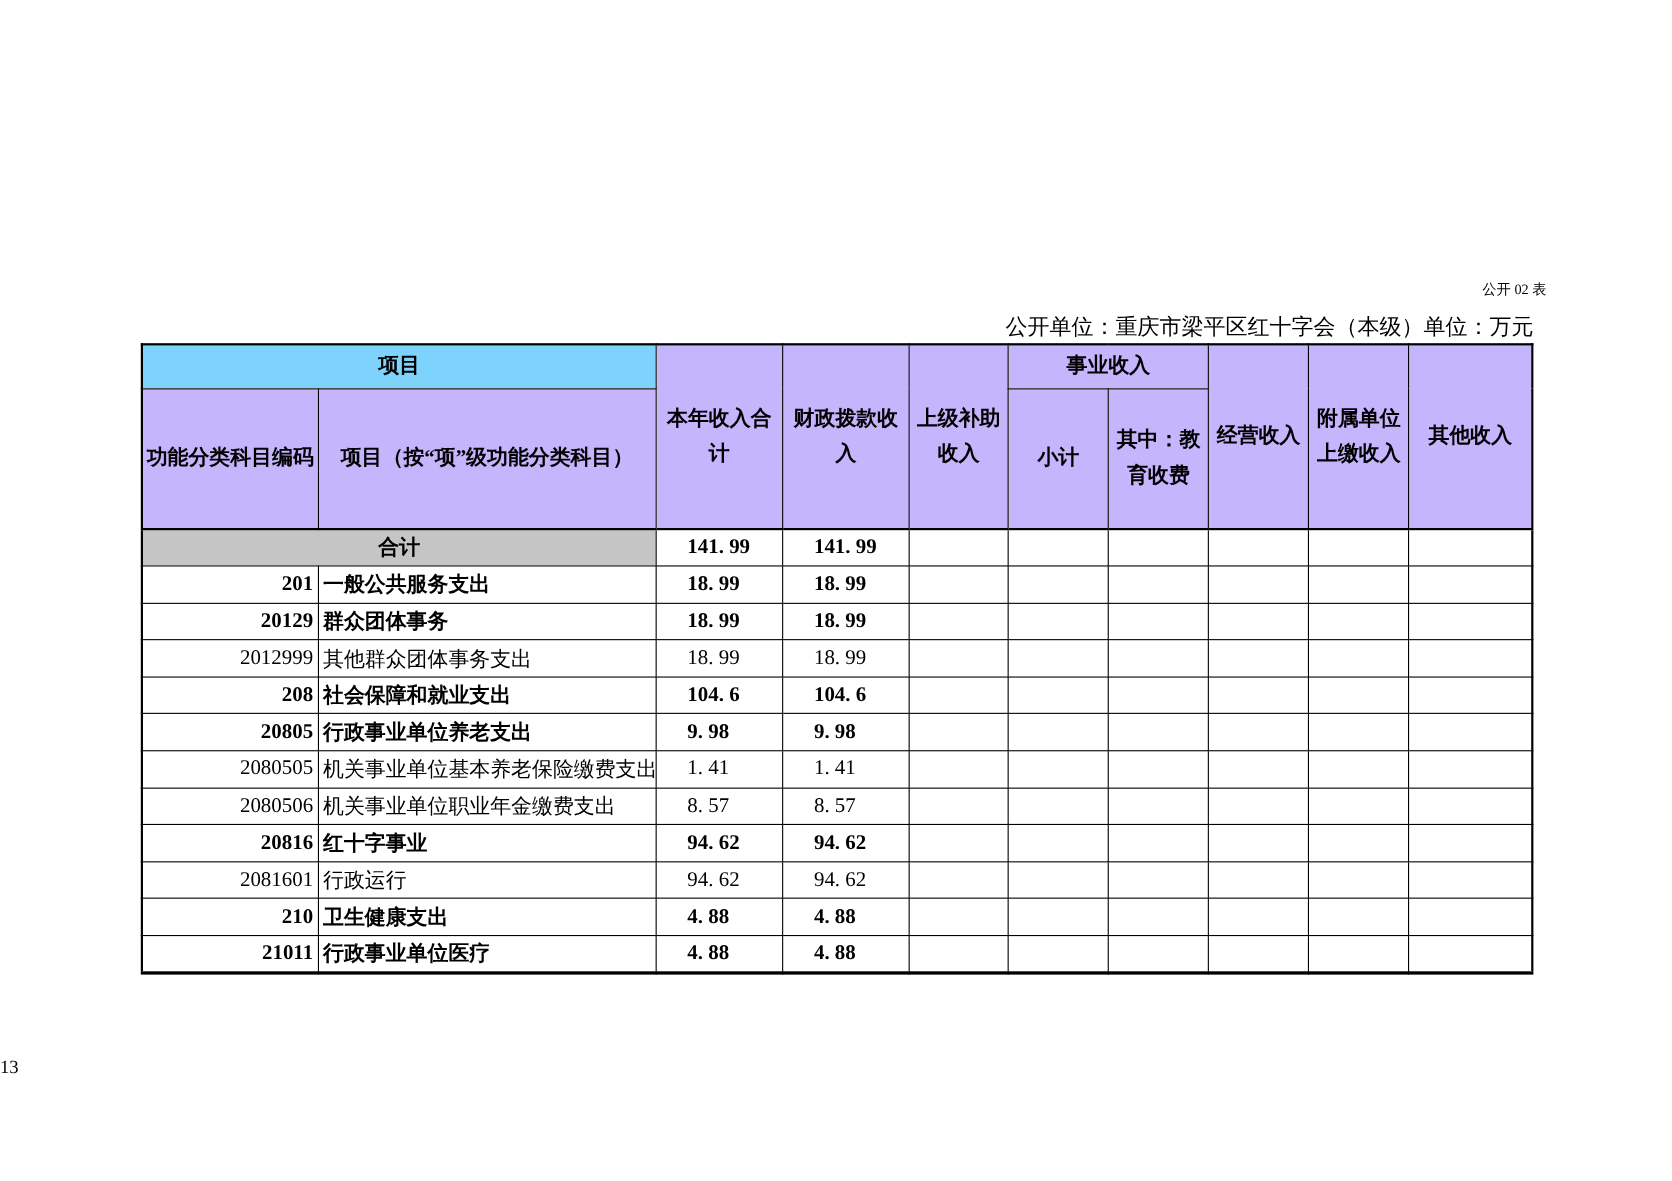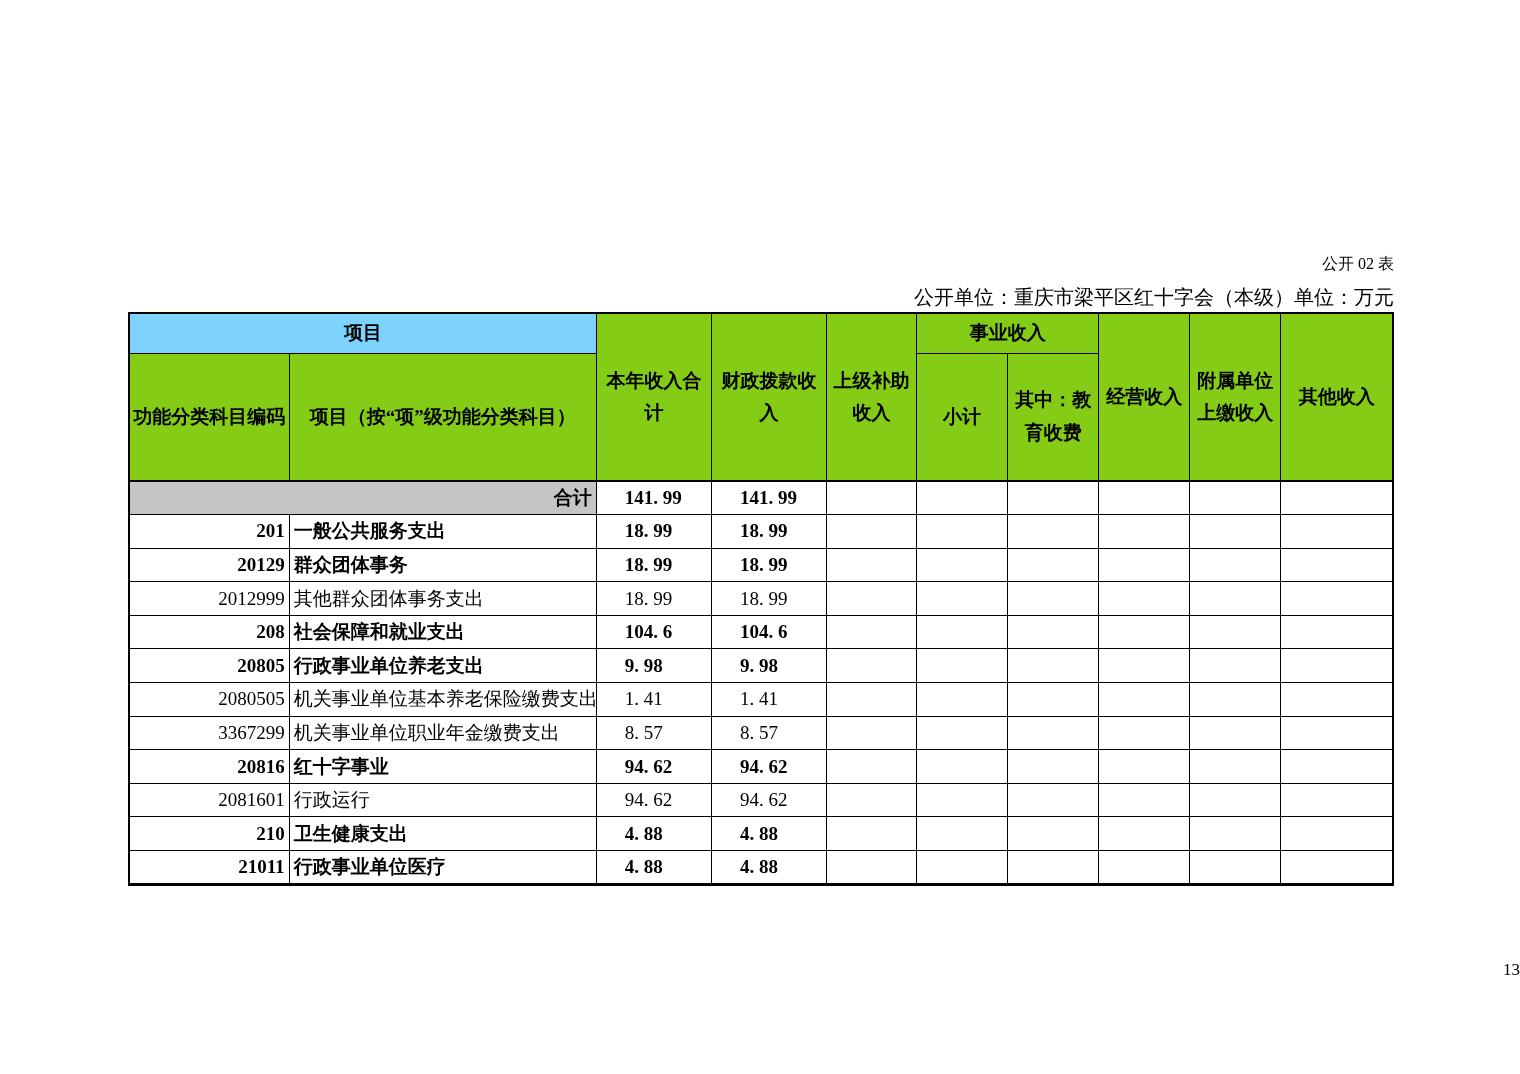--- a/index.html
+++ b/index.html
@@ -11,72 +11,72 @@
     color:#000;
     overflow:hidden;
   }
   .doc-title{
     position:absolute;top:192px;left:0;width:100%;
     text-align:center;
     font-size:44px;font-weight:bold;
     letter-spacing:3px;
   }
   .table-no{
-    position:absolute;top:254px;right:126px;
-    font-size:16px;
+    position:absolute;top:254px;right:114px;
+    font-size:13px;
   }
   .meta-line{
     position:absolute;top:284px;left:130px;right:126px;
     display:flex;justify-content:flex-end;
     font-size:20px;
   }
   table.income{
     position:absolute;top:312px;left:128px;
     width:1266px;
     border-collapse:collapse;
     table-layout:fixed;
     border:2px solid #000;
     border-bottom-width:3px;
     font-size:19px;
   }
   table.income th, table.income td{
     border:1px solid #000;
     overflow:hidden;
   }
   thead th{
-    background:#84cc16;
+    background:#c4b5fd;
     font-weight:bold;
     text-align:center;
     vertical-align:middle;
     padding:2px 3px;
     line-height:1.7;
   }
   thead th.light{ background:#7dd3fc; }
   thead tr.h1{ height:40px; }
   thead tr.h2{ height:128px; }
   tbody tr{ height:33.6px; }
   tbody tr:first-child td{ border-top:2px solid #000; }
   tbody td{
     vertical-align:middle;
     padding:0 4px;
     white-space:nowrap;
     background:#ffffff;
   }
   td.c-label{
     background:#c5c5c5;
-    text-align:right;
+    text-align:center;
     font-weight:bold;
   }
   td.code{ text-align:right; }
   td.name{ text-align:left; }
   td.num{ text-align:left; padding-right:9px;padding-left:28px; }
   tr.bold td{ font-weight:bold; }
   .page-num{
     position:absolute;top:960px;left:0;width:100%;
-    text-align:right;font-size:17px;
+    text-align:left;font-size:17px;
   }
 </style>
 </head>
 <body>
 
 <div class="page">
 
 
   <div class="table-no">公开 02 表</div>
 
@@ -194,21 +194,21 @@
         <td class="num">1. 41</td>
         <td class="num">1. 41</td>
         <td class="empty"></td>
         <td class="empty"></td>
         <td class="empty"></td>
         <td class="empty"></td>
         <td class="empty"></td>
         <td class="empty"></td>
       </tr>
       <tr>
-        <td class="code">3367299</td>
+        <td class="code">2080506</td>
         <td class="name">机关事业单位职业年金缴费支出</td>
         <td class="num">8. 57</td>
         <td class="num">8. 57</td>
         <td class="empty"></td>
         <td class="empty"></td>
         <td class="empty"></td>
         <td class="empty"></td>
         <td class="empty"></td>
         <td class="empty"></td>
       </tr>

